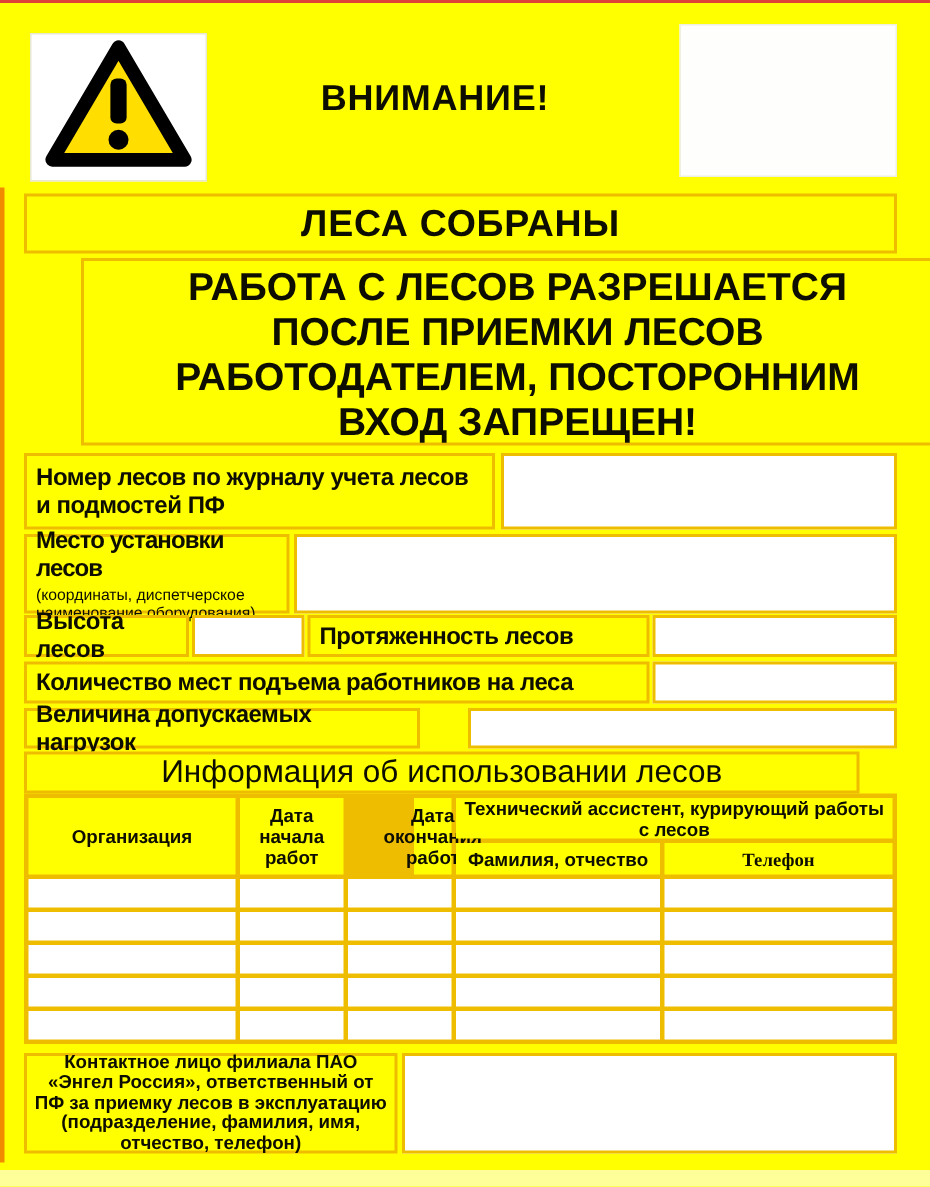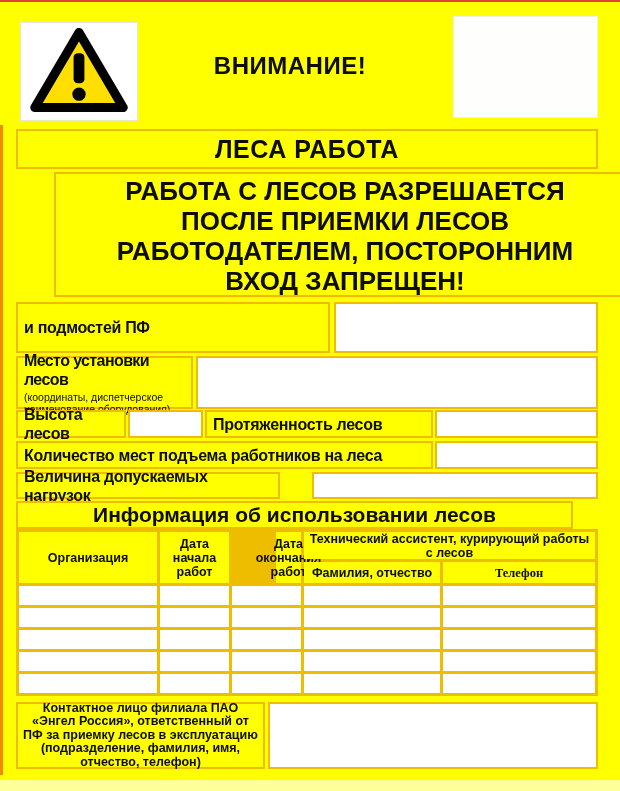--- a/index.html
+++ b/index.html
@@ -17,21 +17,21 @@
   .top-line{left:0;top:0;width:620px;height:2px;background:#DF4238;}
   .left-line{left:0;top:125px;width:3px;height:650px;background:#F28A00;}
   .bottom-strip{left:0;top:780px;width:620px;height:11px;background:#FFFF99;}
   .tri-box{left:20px;top:22px;width:118px;height:99px;background:#fff;border:1px solid #e8e8d0;display:flex;align-items:center;justify-content:center;}
   .logo-box{left:453px;top:16px;width:145px;height:102px;background:#fefefc;border:1px solid #f0f0e0;}
   .main-title{left:140px;top:52px;width:300px;text-align:center;font-size:24px;font-weight:bold;letter-spacing:0.5px;}
   .band{left:16px;top:129px;width:582px;height:40px;display:flex;align-items:center;justify-content:center;font-size:25px;font-weight:bold;letter-spacing:0.5px;}
   .notice{left:16px;top:172px;width:582px;height:125px;text-align:center;font-size:26px;font-weight:bold;line-height:30px;padding-top:2px;margin-left:38px;}
   .flabel{display:flex;flex-direction:column;justify-content:center;padding:2px 6px;font-size:16px;letter-spacing:-0.3px;line-height:19px;}
   .note{font-size:10.5px;font-weight:normal;letter-spacing:0;line-height:12px;margin-top:2px;}
-  .sec-title{left:16px;top:501px;width:557px;height:28px;display:flex;align-items:center;justify-content:center;font-size:21px;font-weight:bold;}
+  .sec-title{left:16px;top:501px;width:557px;height:28px;display:flex;align-items:center;justify-content:center;font-size:21px;font-weight:normal;}
   .utable{left:16px;top:529px;width:582px;height:167px;background:var(--amber);display:grid;
           grid-template-columns:138px 69px 69px 136px 1fr;
           grid-template-rows:27px 21px;grid-auto-rows:19px;gap:3px;padding:3px;}
   .tcell{box-sizing:border-box;font-size:12.5px;font-weight:bold;line-height:1.12;display:flex;align-items:center;justify-content:center;text-align:center;padding:1px 2px;}
   .thead{background:var(--bg);}
   .tdata{background:#ffffff;}
   .th-org{grid-column:1;grid-row:1/3;}
   .th-start{grid-column:2;grid-row:1/3;}
   .th-end{grid-column:3;grid-row:1/3;margin-left:44px;}
   .th-group{grid-column:4/6;grid-row:1;}
@@ -53,30 +53,31 @@
       <svg width="100" height="88" viewBox="0 0 120 104">
         <polygon points="60,7 113,97 7,97" fill="#FFDE00" stroke="#000000" stroke-width="11" stroke-linejoin="round"></polygon>
         <rect x="53.5" y="32" width="13" height="36" rx="5" fill="#000000"></rect>
         <circle cx="60" cy="81" r="8" fill="#000000"></circle>
       </svg>
     </span>
   </div>
   <div class="abs main-title">ВНИМАНИЕ!</div>
   <div class="abs logo-box"></div>
 
-  <div class="cell ylabel band">ЛЕСА РАБОТА</div>
+  <div class="cell ylabel band">ЛЕСА СОБРАНЫ</div>
 
   <div class="cell ylabel notice">
     <div>РАБОТА С ЛЕСОВ РАЗРЕШАЕТСЯ</div>
     <div>ПОСЛЕ ПРИЕМКИ ЛЕСОВ</div>
     <div>РАБОТОДАТЕЛЕМ, ПОСТОРОННИМ</div>
     <div>ВХОД ЗАПРЕЩЕН!</div>
   </div>
 
   <div class="cell ylabel flabel" style="left:16px;top:302px;width:314px;height:51px;">
+    <span>Номер лесов по журналу учета лесов</span>
     <span>и подмостей ПФ</span>
   </div>
   <div class="cell wbox" style="left:334px;top:302px;width:264px;height:51px;"></div>
 
   <div class="cell ylabel flabel" style="left:16px;top:356px;width:177px;height:53px;">
     <span style="letter-spacing:-0.6px;">Место установки лесов</span>
     <span class="note">(координаты, диспетчерское наименование оборудования)</span>
   </div>
   <div class="cell wbox" style="left:196px;top:356px;width:402px;height:53px;"></div>
 

